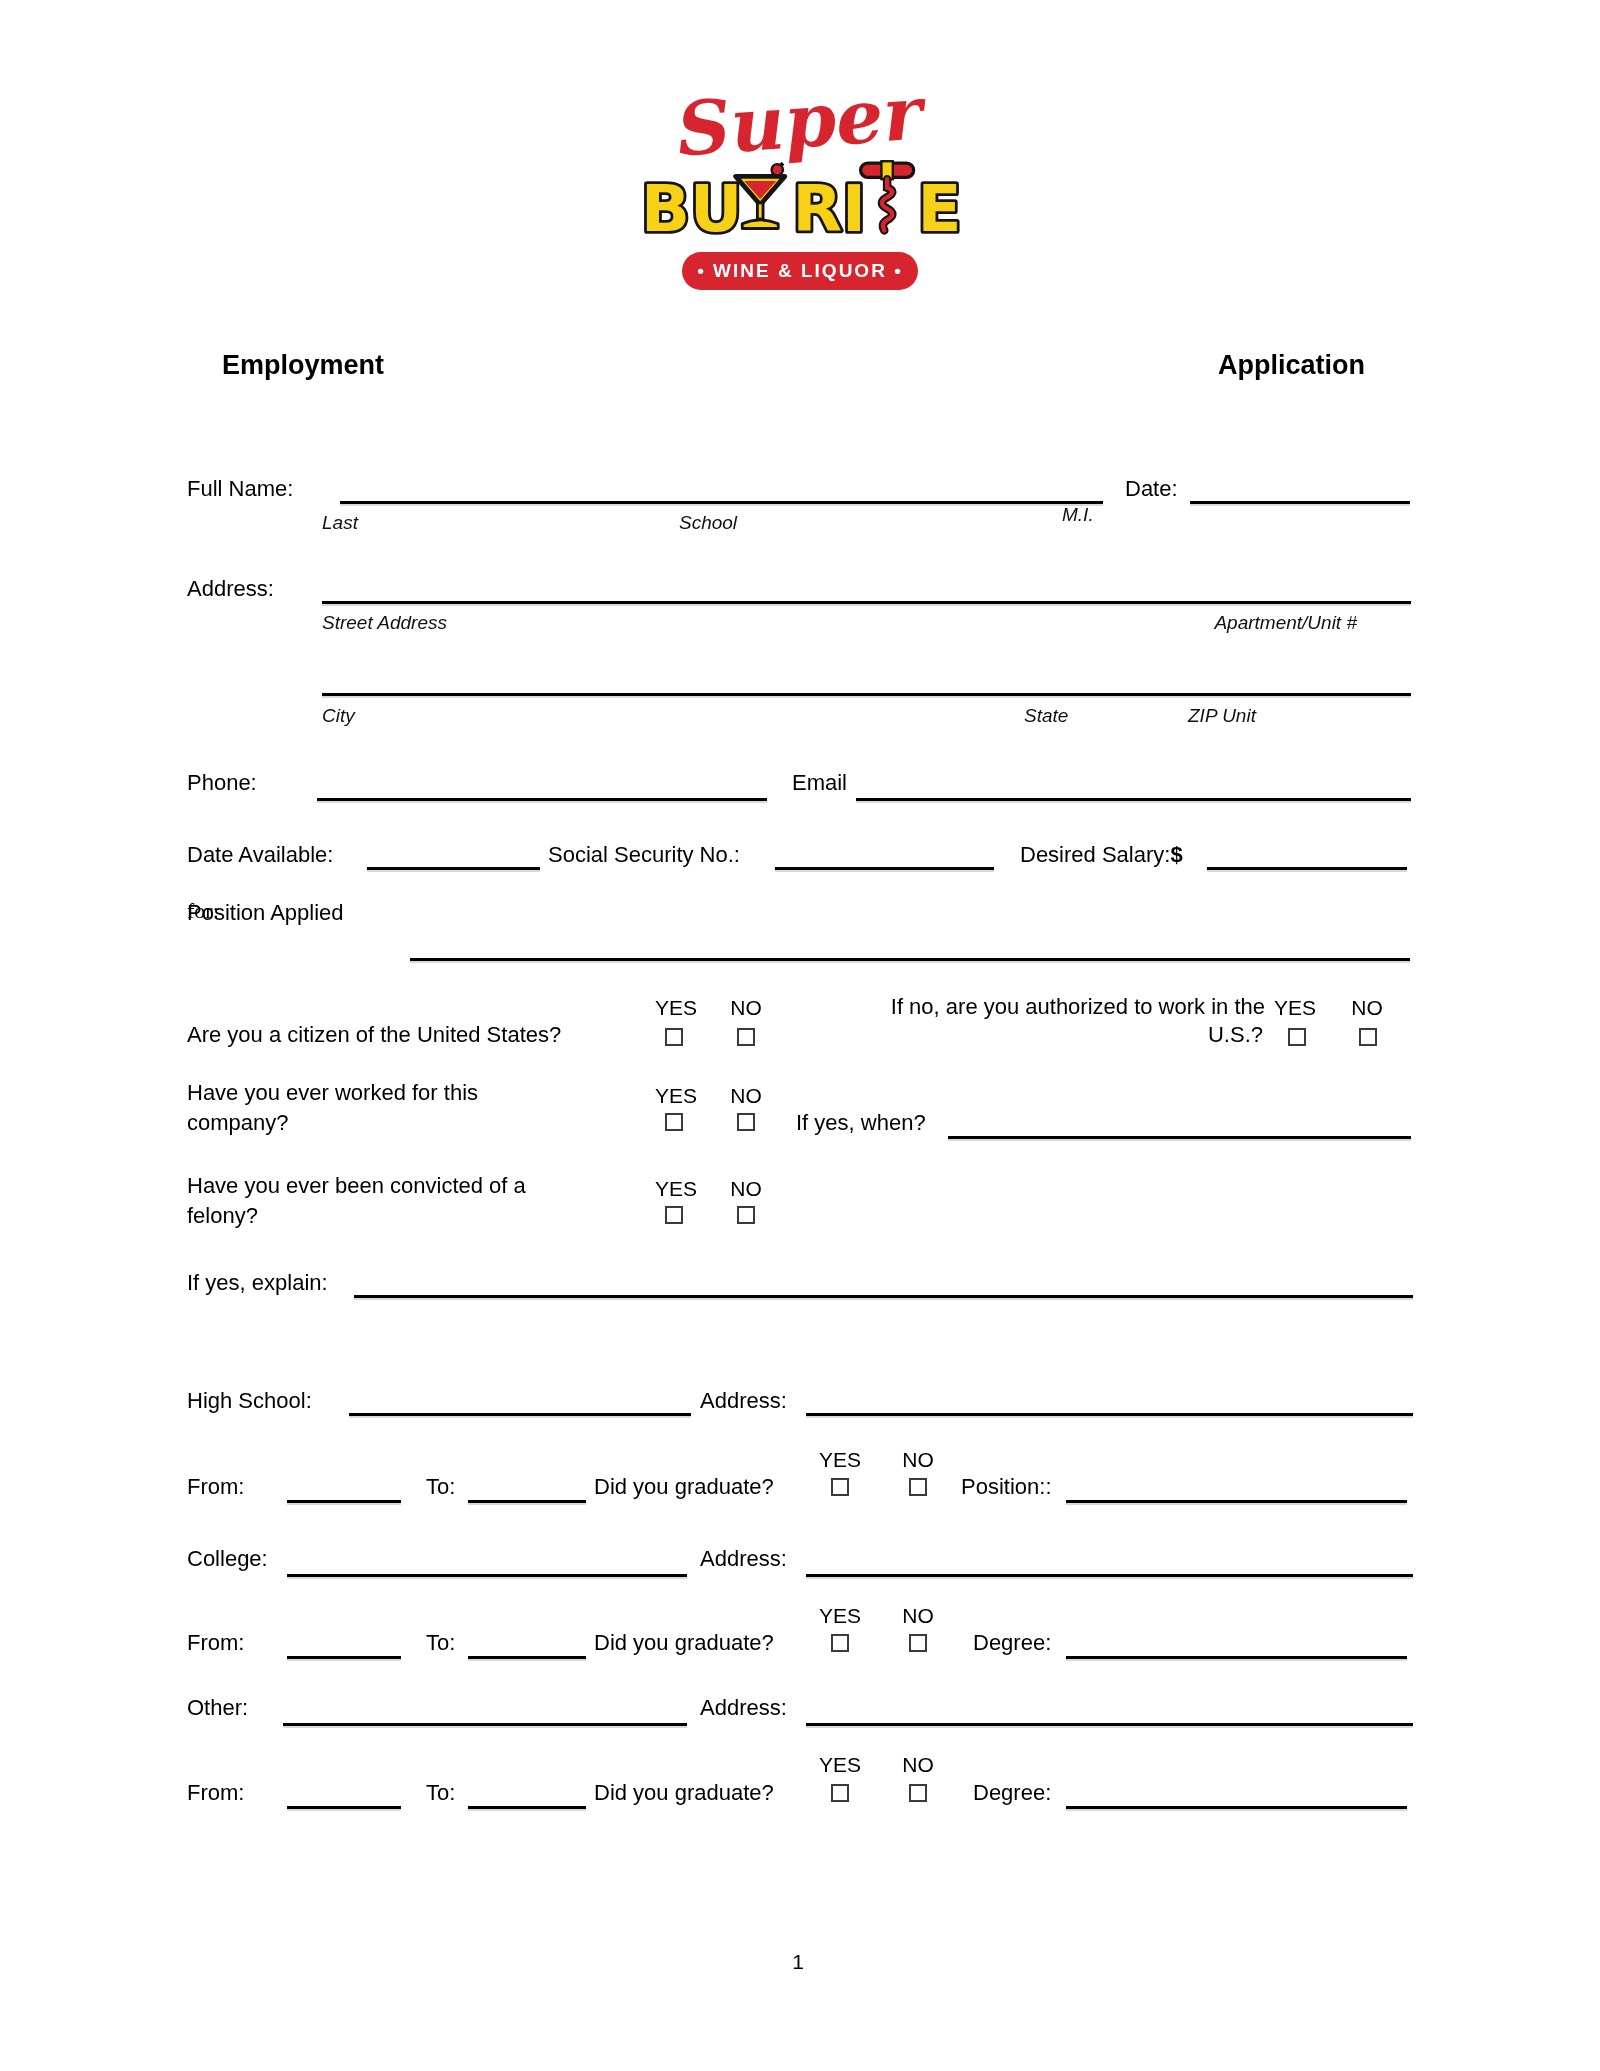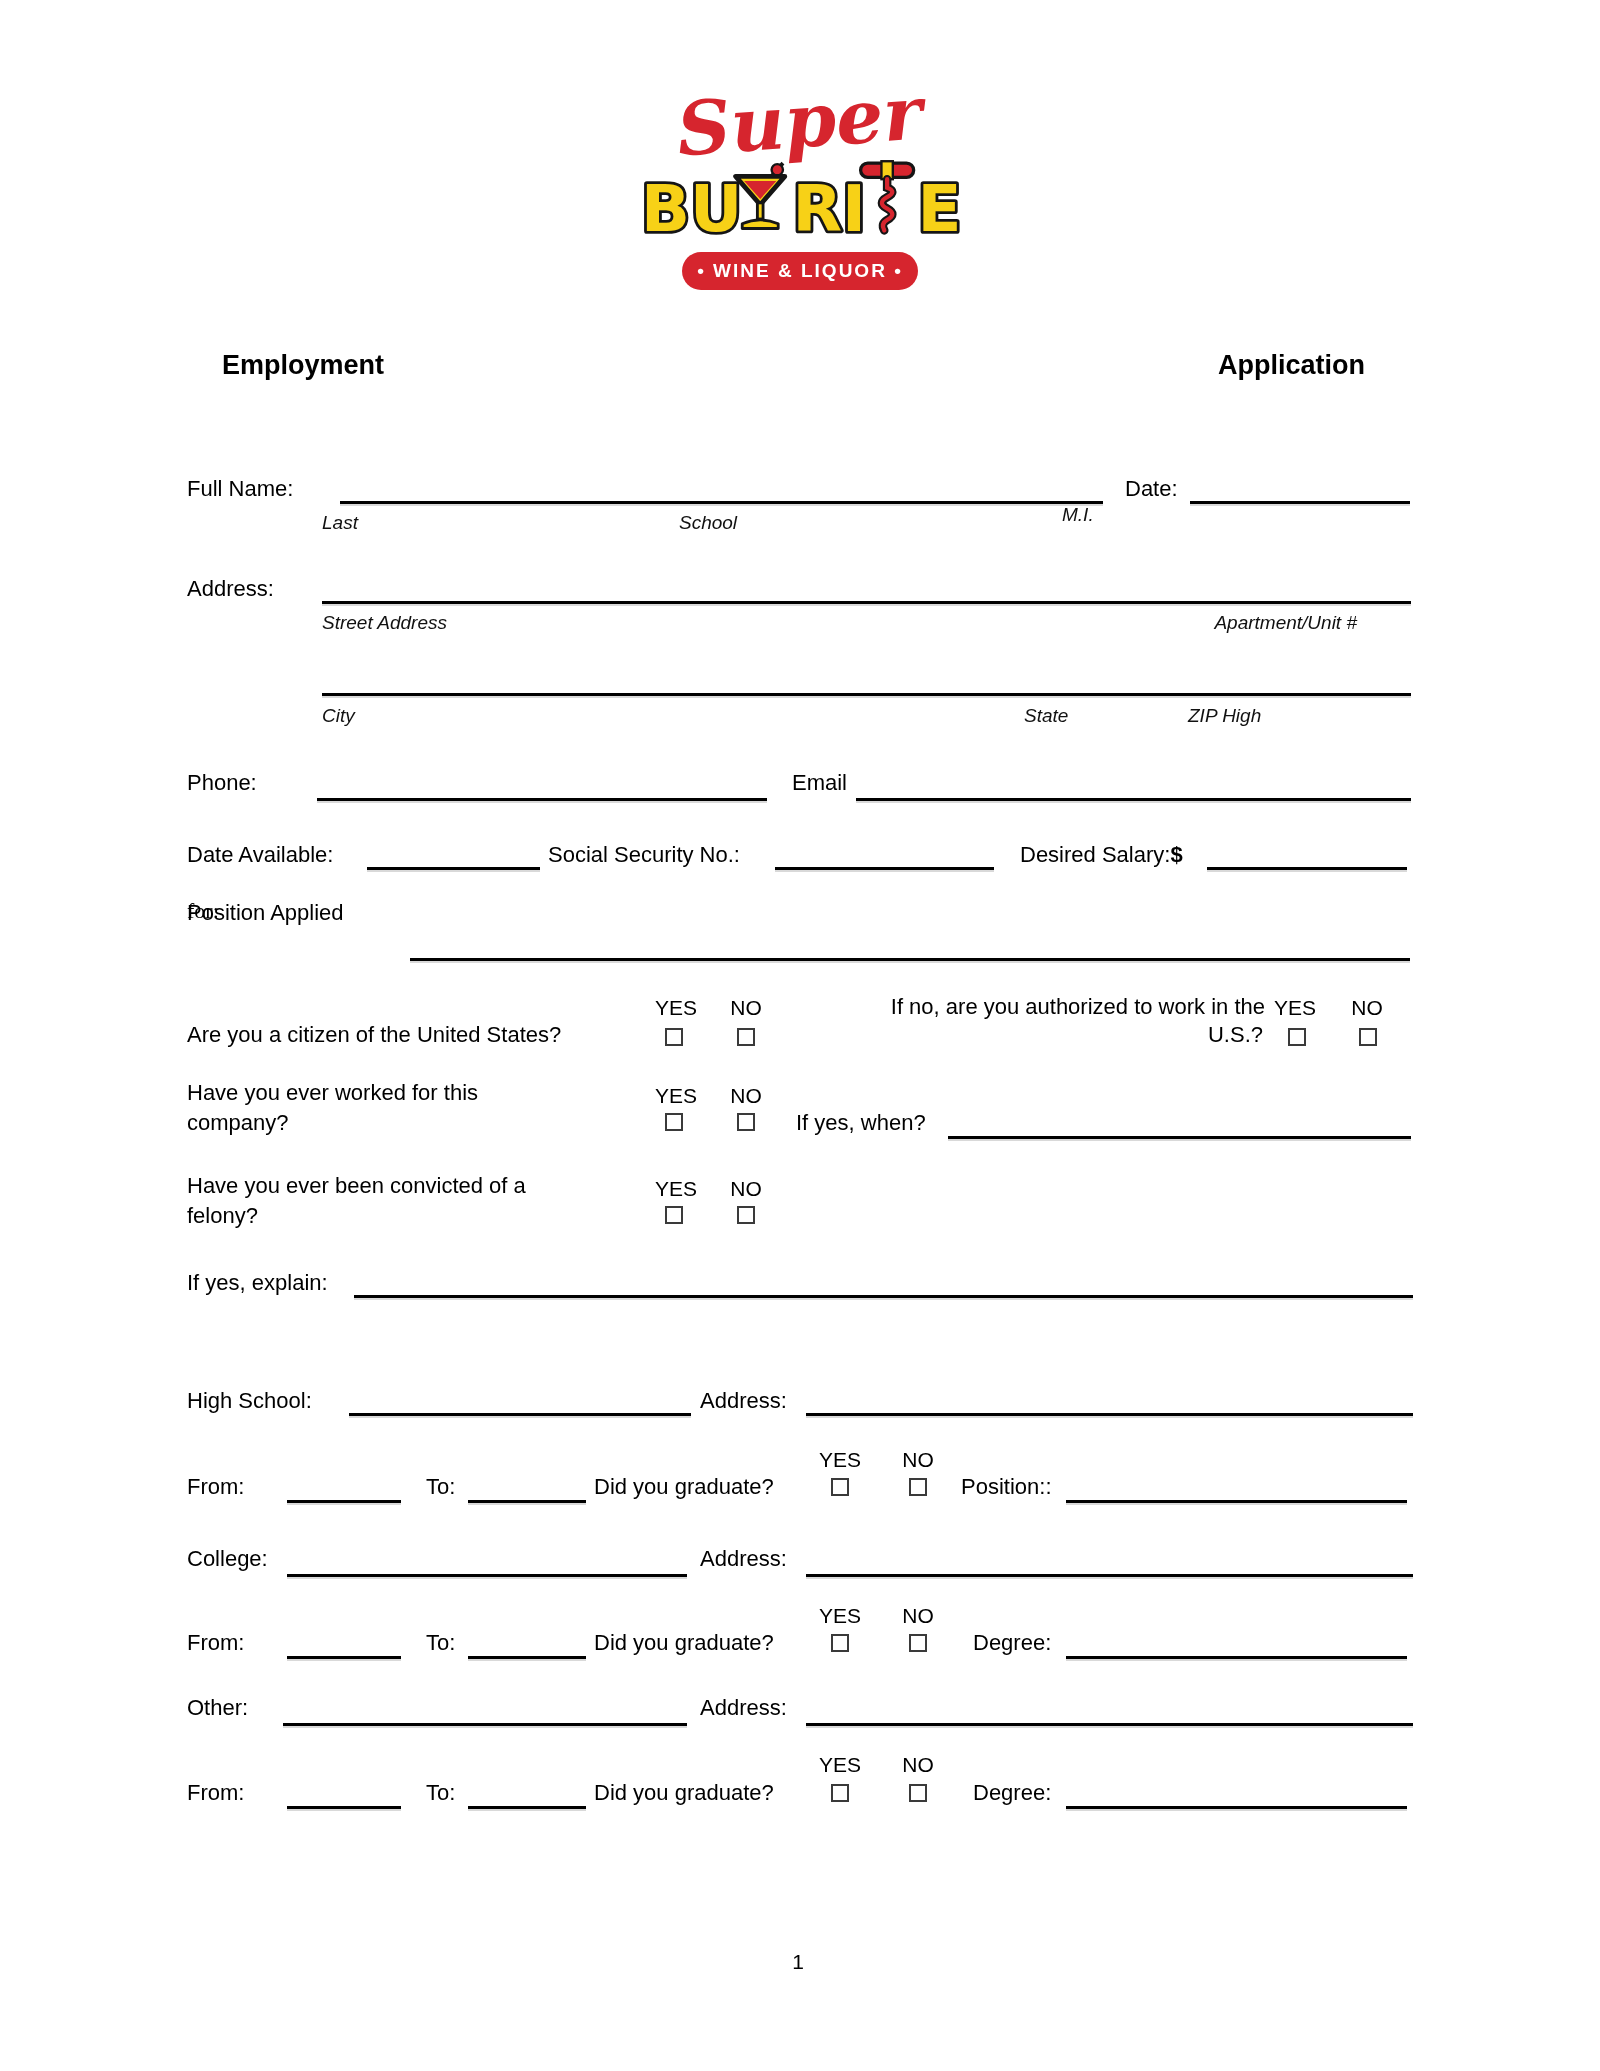--- a/index.html
+++ b/index.html
@@ -72,21 +72,21 @@
   <div class="abs it" style="left:1022px;top:504px;margin-left:40px;">M.I.</div>
 
   <div class="abs lbl" style="left:187px;top:576px;">Address:</div>
   <div class="ln" style="left:322px;width:1089px;top:601px;"></div>
   <div class="abs it" style="left:322px;top:612px;">Street Address</div>
   <div class="abs it rt" style="right:243px;top:612px;">Apartment/Unit #</div>
 
   <div class="ln" style="left:322px;width:1089px;top:693px;"></div>
   <div class="abs it" style="left:322px;top:705px;">City</div>
   <div class="abs it" style="left:1024px;top:705px;">State</div>
-  <div class="abs it" style="left:1188px;top:705px;">ZIP High</div>
+  <div class="abs it" style="left:1188px;top:705px;">ZIP Unit</div>
 
   <div class="abs lbl" style="left:187px;top:770px;">Phone:</div>
   <div class="ln" style="left:317px;width:450px;top:798px;"></div>
   <div class="abs lbl" style="left:792px;top:770px;">Email</div>
   <div class="ln" style="left:856px;width:555px;top:798px;"></div>
 
   <div class="abs lbl" style="left:187px;top:842px;">Date Available:</div>
   <div class="ln" style="left:367px;width:173px;top:867px;"></div>
   <div class="abs lbl" style="left:548px;top:842px;">Social Security No.:</div>
   <div class="ln" style="left:775px;width:219px;top:867px;"></div>

